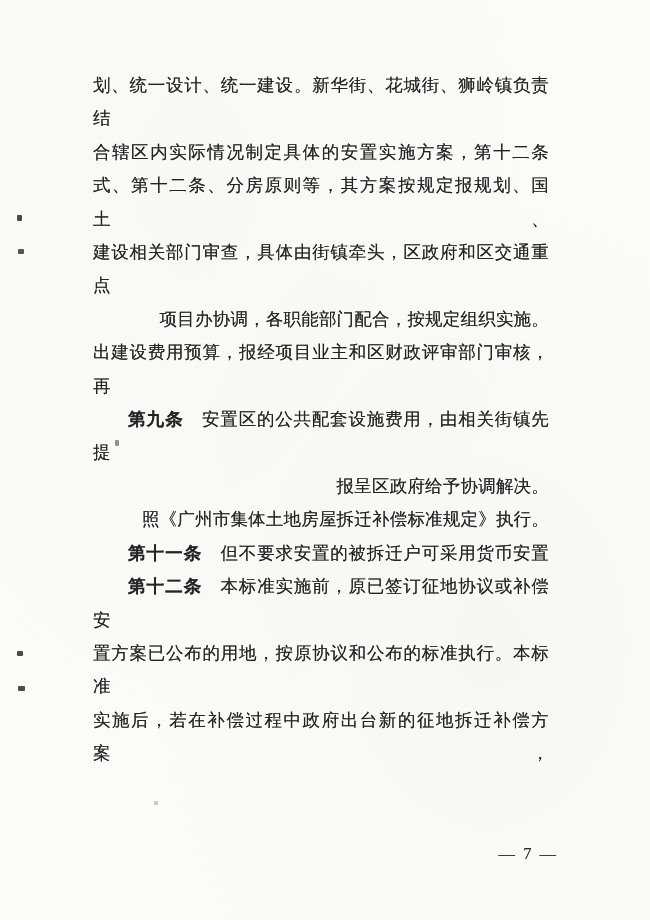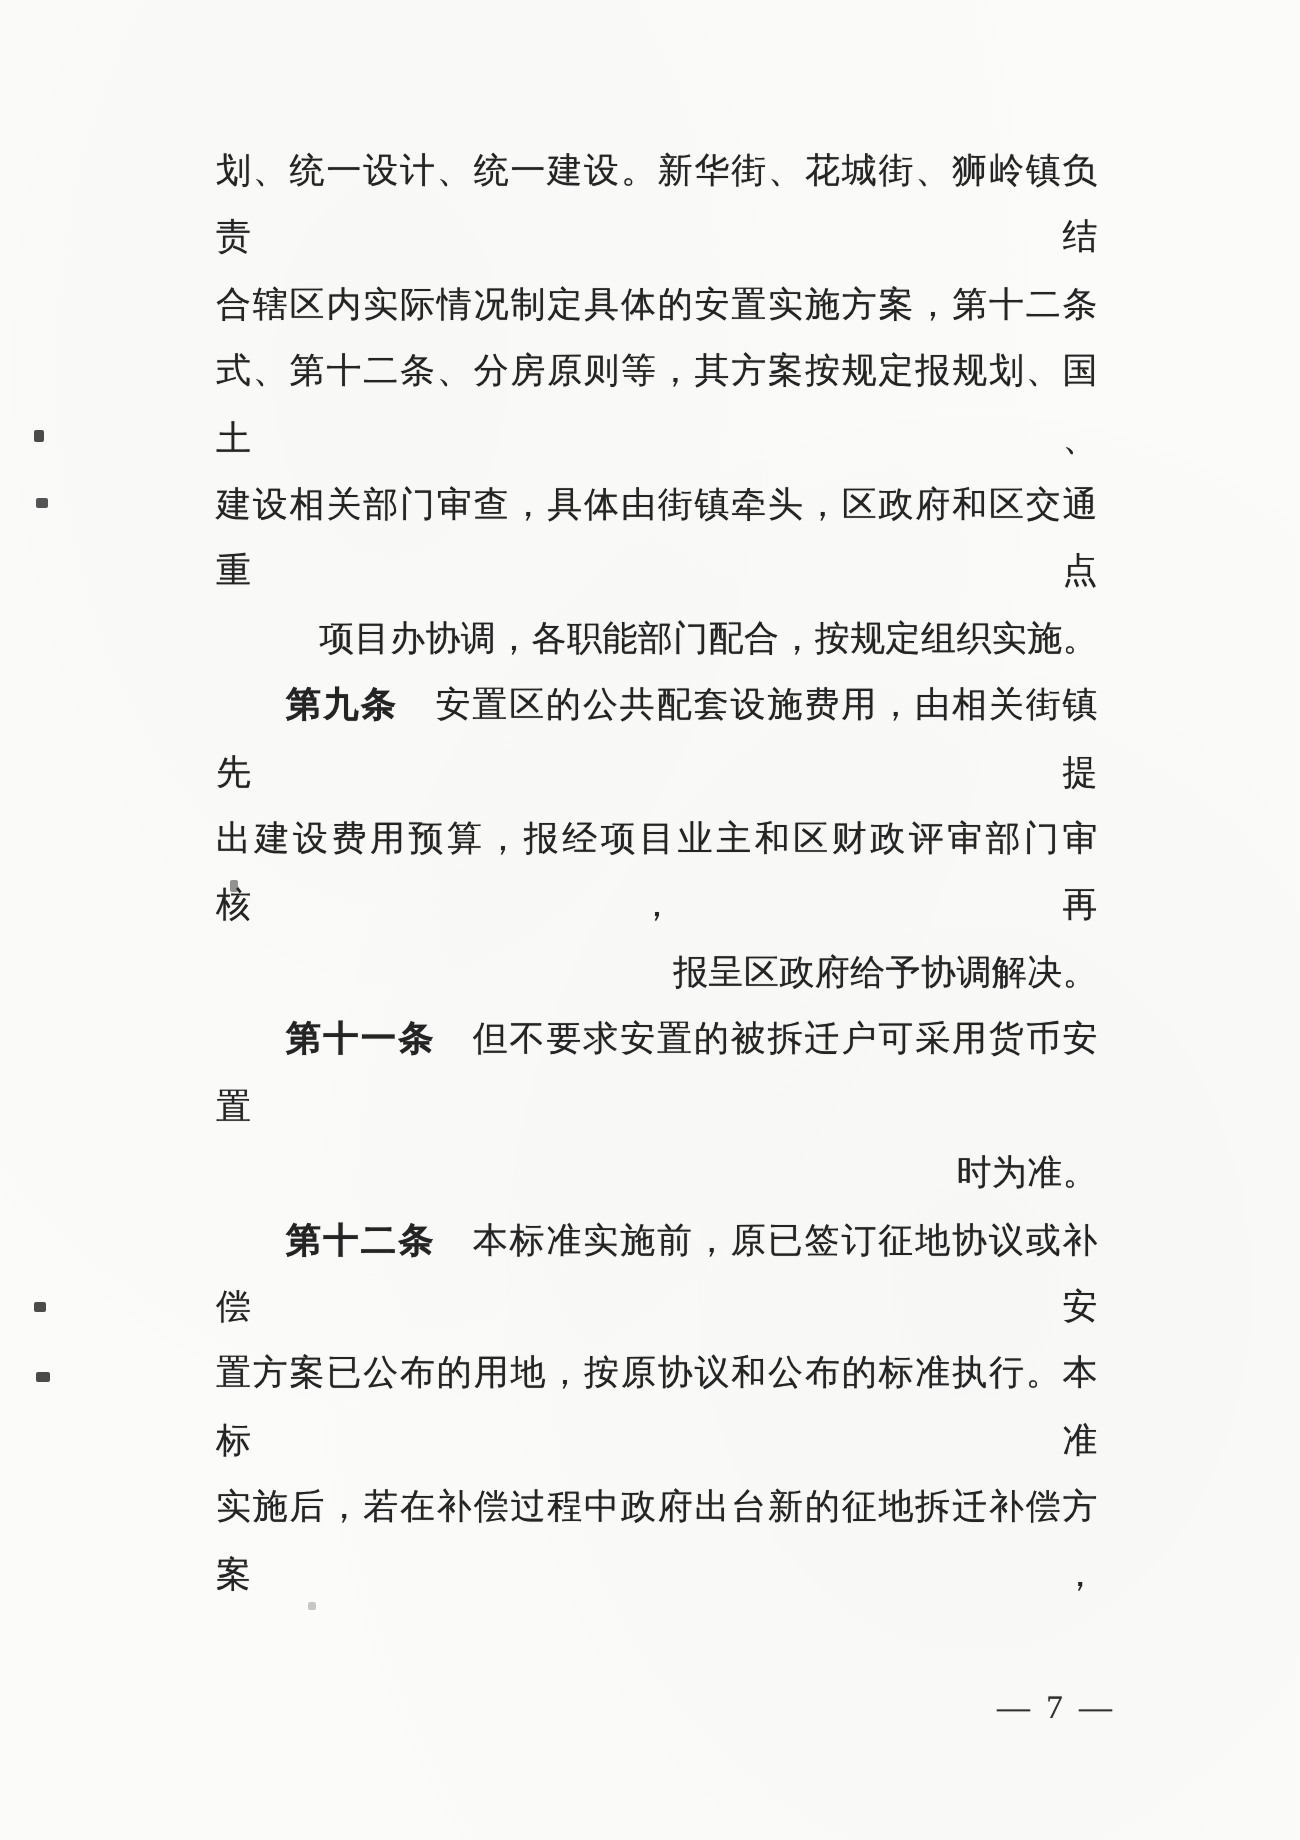--- a/index.html
+++ b/index.html
@@ -26,21 +26,20 @@
     letter-spacing: 0.2px;
     text-shadow: 0 0 0.4px rgba(20,20,20,0.6);
   }
   .line { white-space: nowrap; }
   .line.just {
     white-space: normal;
     text-align: justify;
     text-align-last: justify;
     -moz-text-align-last: justify;
     text-justify: inter-character;
-    margin-left: 15px;
   }
   .line.left { text-align: right; }
   .line.indent { text-indent: 2em; }
   .seg-bold {
     font-weight: bold;
     font-family: "Liberation Sans", "DejaVu Sans", sans-serif;
     letter-spacing: 0.5px;
   }
   .pagenum {
     position: absolute;
@@ -59,25 +58,25 @@
 </head>
 <body>
 
 <div class="page">
   <div class="doc">
       <div class="line just"><span class="seg">划、统一设计、统一建设。新华街、花城街、狮岭镇负责结</span></div>
       <div class="line just"><span class="seg">合辖区内实际情况制定具体的安置实施方案，第十二条</span></div>
       <div class="line just"><span class="seg">式、第十二条、分房原则等，其方案按规定报规划、国土、</span></div>
       <div class="line just"><span class="seg">建设相关部门审查，具体由街镇牵头，区政府和区交通重点</span></div>
       <div class="line left"><span class="seg">项目办协调，各职能部门配合，按规定组织实施。</span></div>
+      <div class="line just"><span class="seg">出建设费用预算，报经项目业主和区财政评审部门审核，再</span></div>
       <div class="line just indent"><span class="seg-bold">第九条</span><span class="seg">　安置区的公共配套设施费用，由相关街镇先提</span></div>
-      <div class="line just"><span class="seg">出建设费用预算，报经项目业主和区财政评审部门审核，再</span></div>
       <div class="line left"><span class="seg">报呈区政府给予协调解决。</span></div>
+      <div class="line left"><span class="seg">照《广州市集体土地房屋拆迁补偿标准规定》执行。</span></div>
       <div class="line just indent"><span class="seg-bold">第十一条</span><span class="seg">　但不要求安置的被拆迁户可采用货币安置</span></div>
-      <div class="line left"><span class="seg">时为准。</span></div>
       <div class="line just indent"><span class="seg-bold">第十二条</span><span class="seg">　本标准实施前，原已签订征地协议或补偿安</span></div>
       <div class="line just"><span class="seg">置方案已公布的用地，按原协议和公布的标准执行。本标准</span></div>
       <div class="line just"><span class="seg">实施后，若在补偿过程中政府出台新的征地拆迁补偿方案，</span></div>
     </div>
   <div class="pagenum">— 7 —</div>
 <div class="speck" style="left: 17px; top: 215px; width: 5px; height: 6px; opacity: 0.85;"></div>
     <div class="speck" style="left: 18px; top: 249px; width: 6px; height: 5px; opacity: 0.8;"></div>
     <div class="speck" style="left: 115px; top: 440px; width: 4px; height: 6px; opacity: 0.5;"></div>
     <div class="speck" style="left: 17px; top: 651px; width: 6px; height: 5px; opacity: 0.85;"></div>
     <div class="speck" style="left: 18px; top: 686px; width: 7px; height: 5px; opacity: 0.85;"></div>

